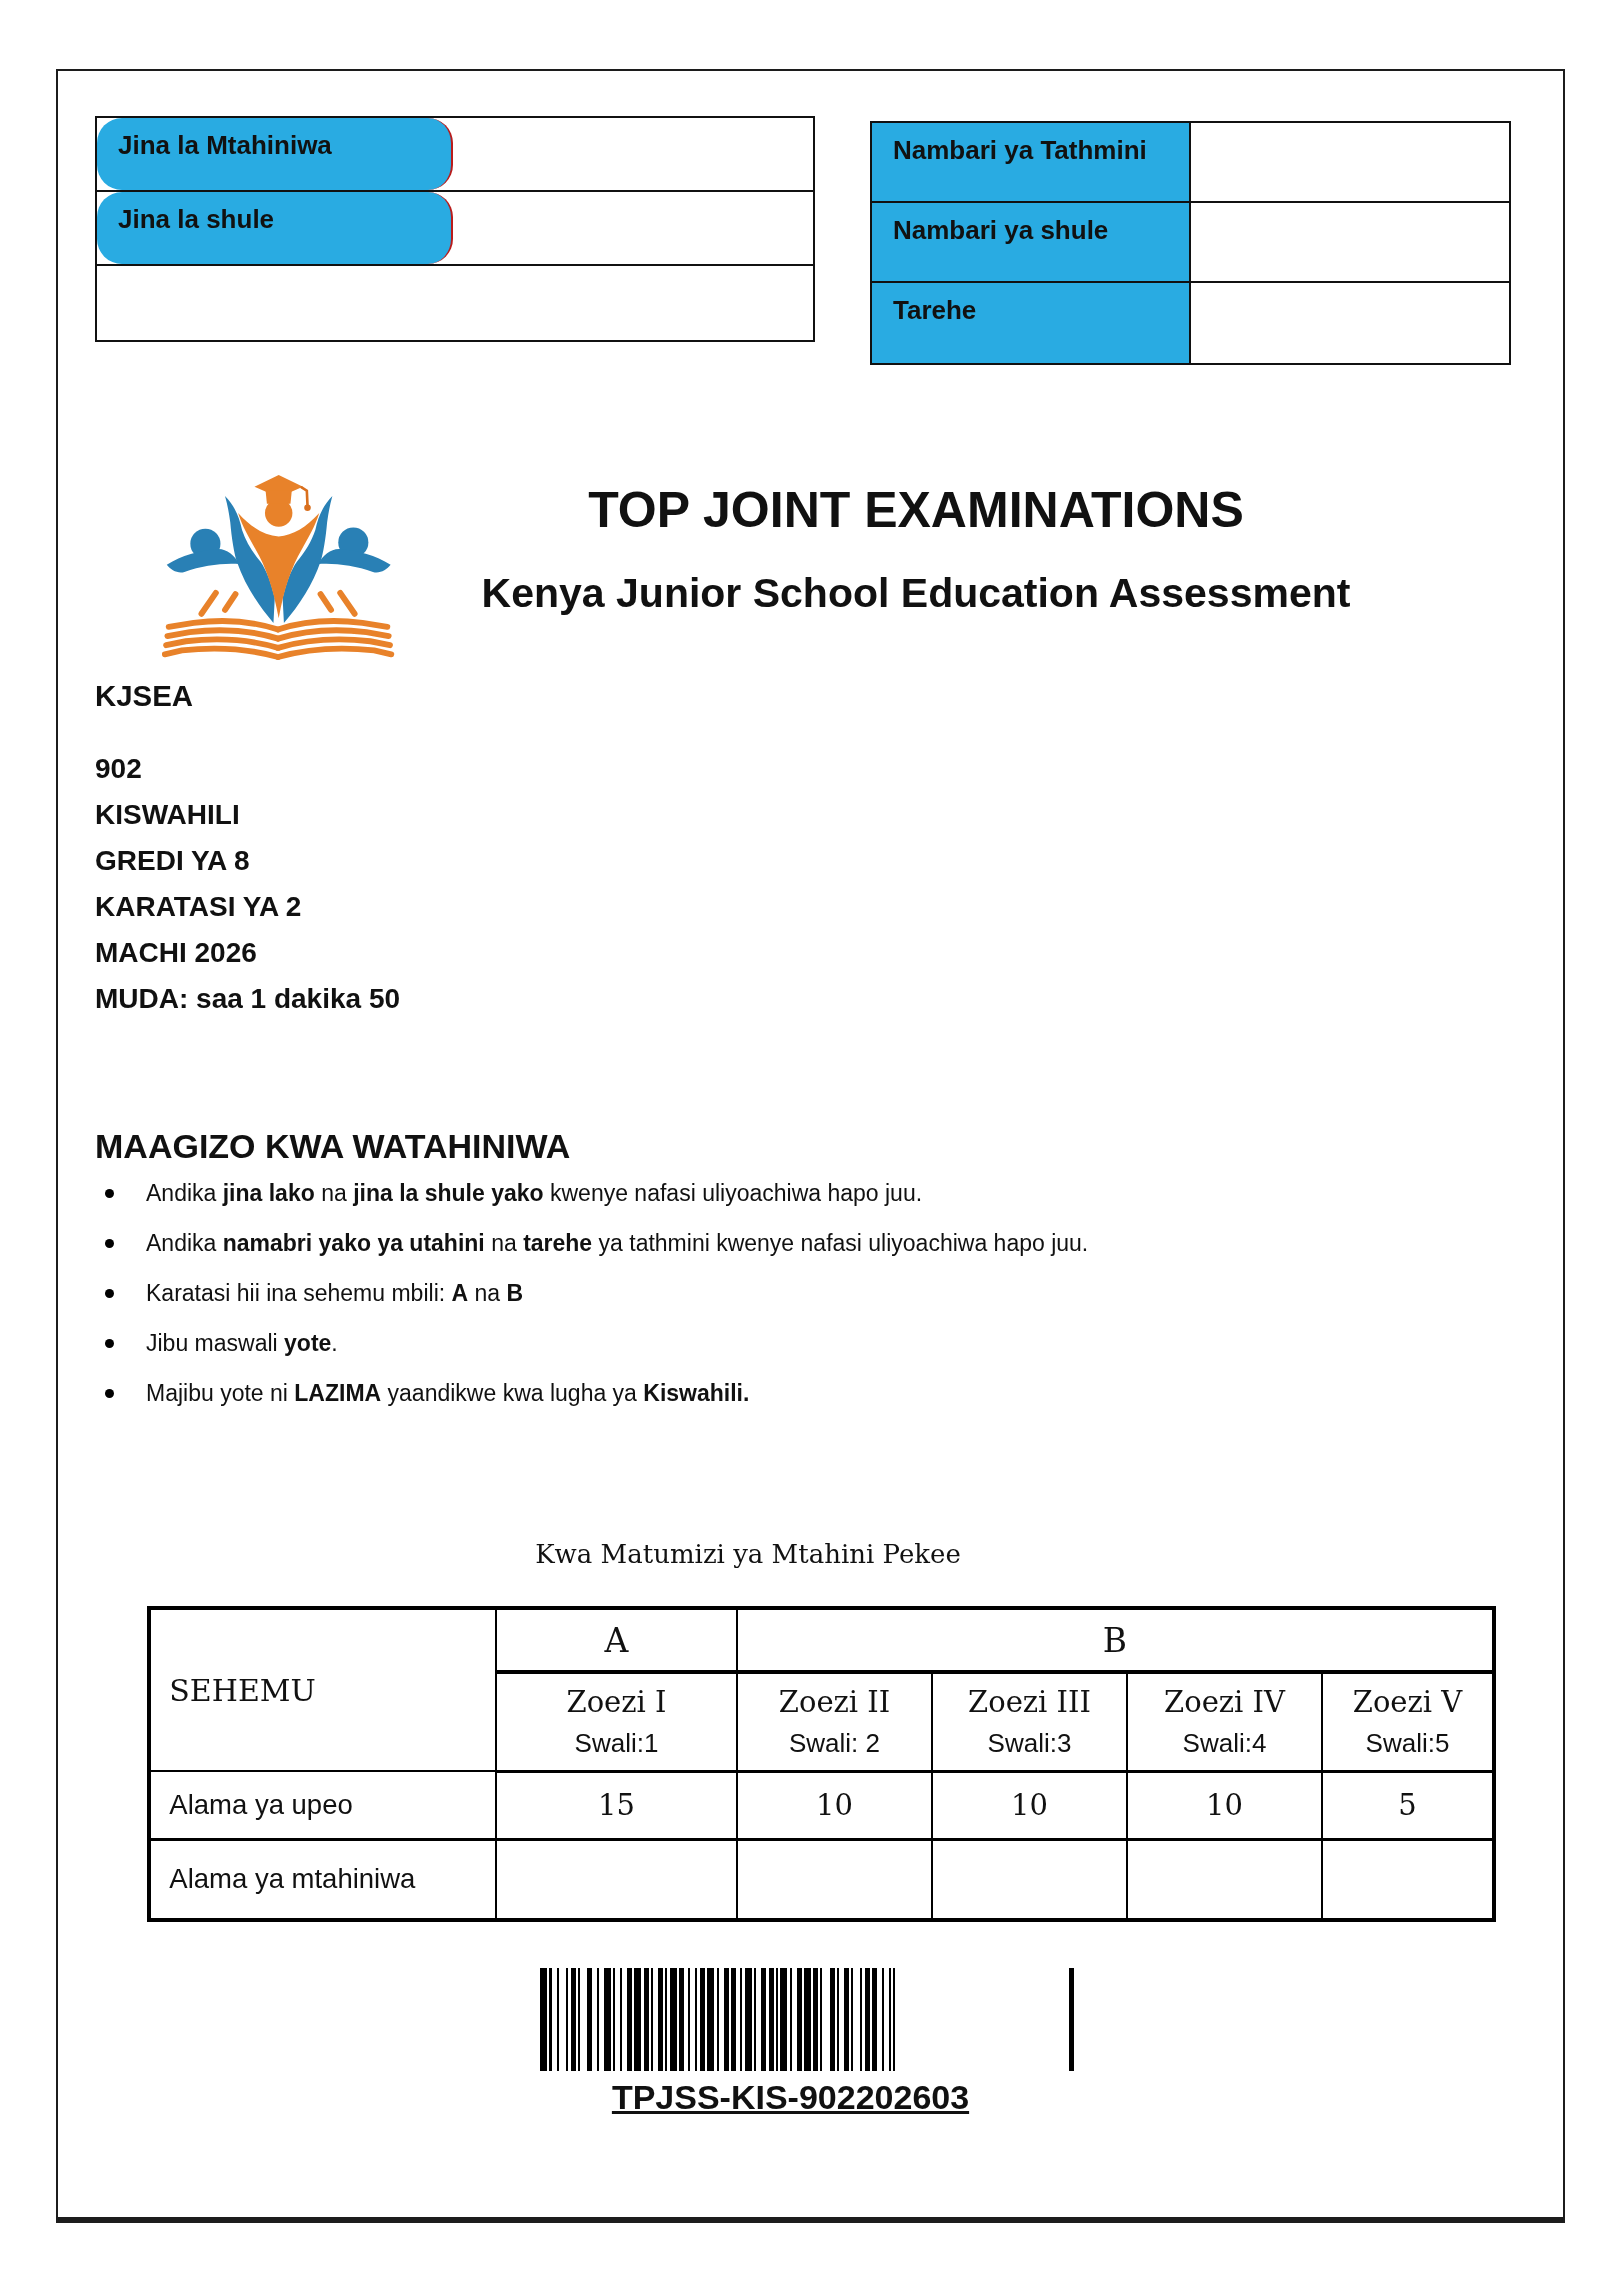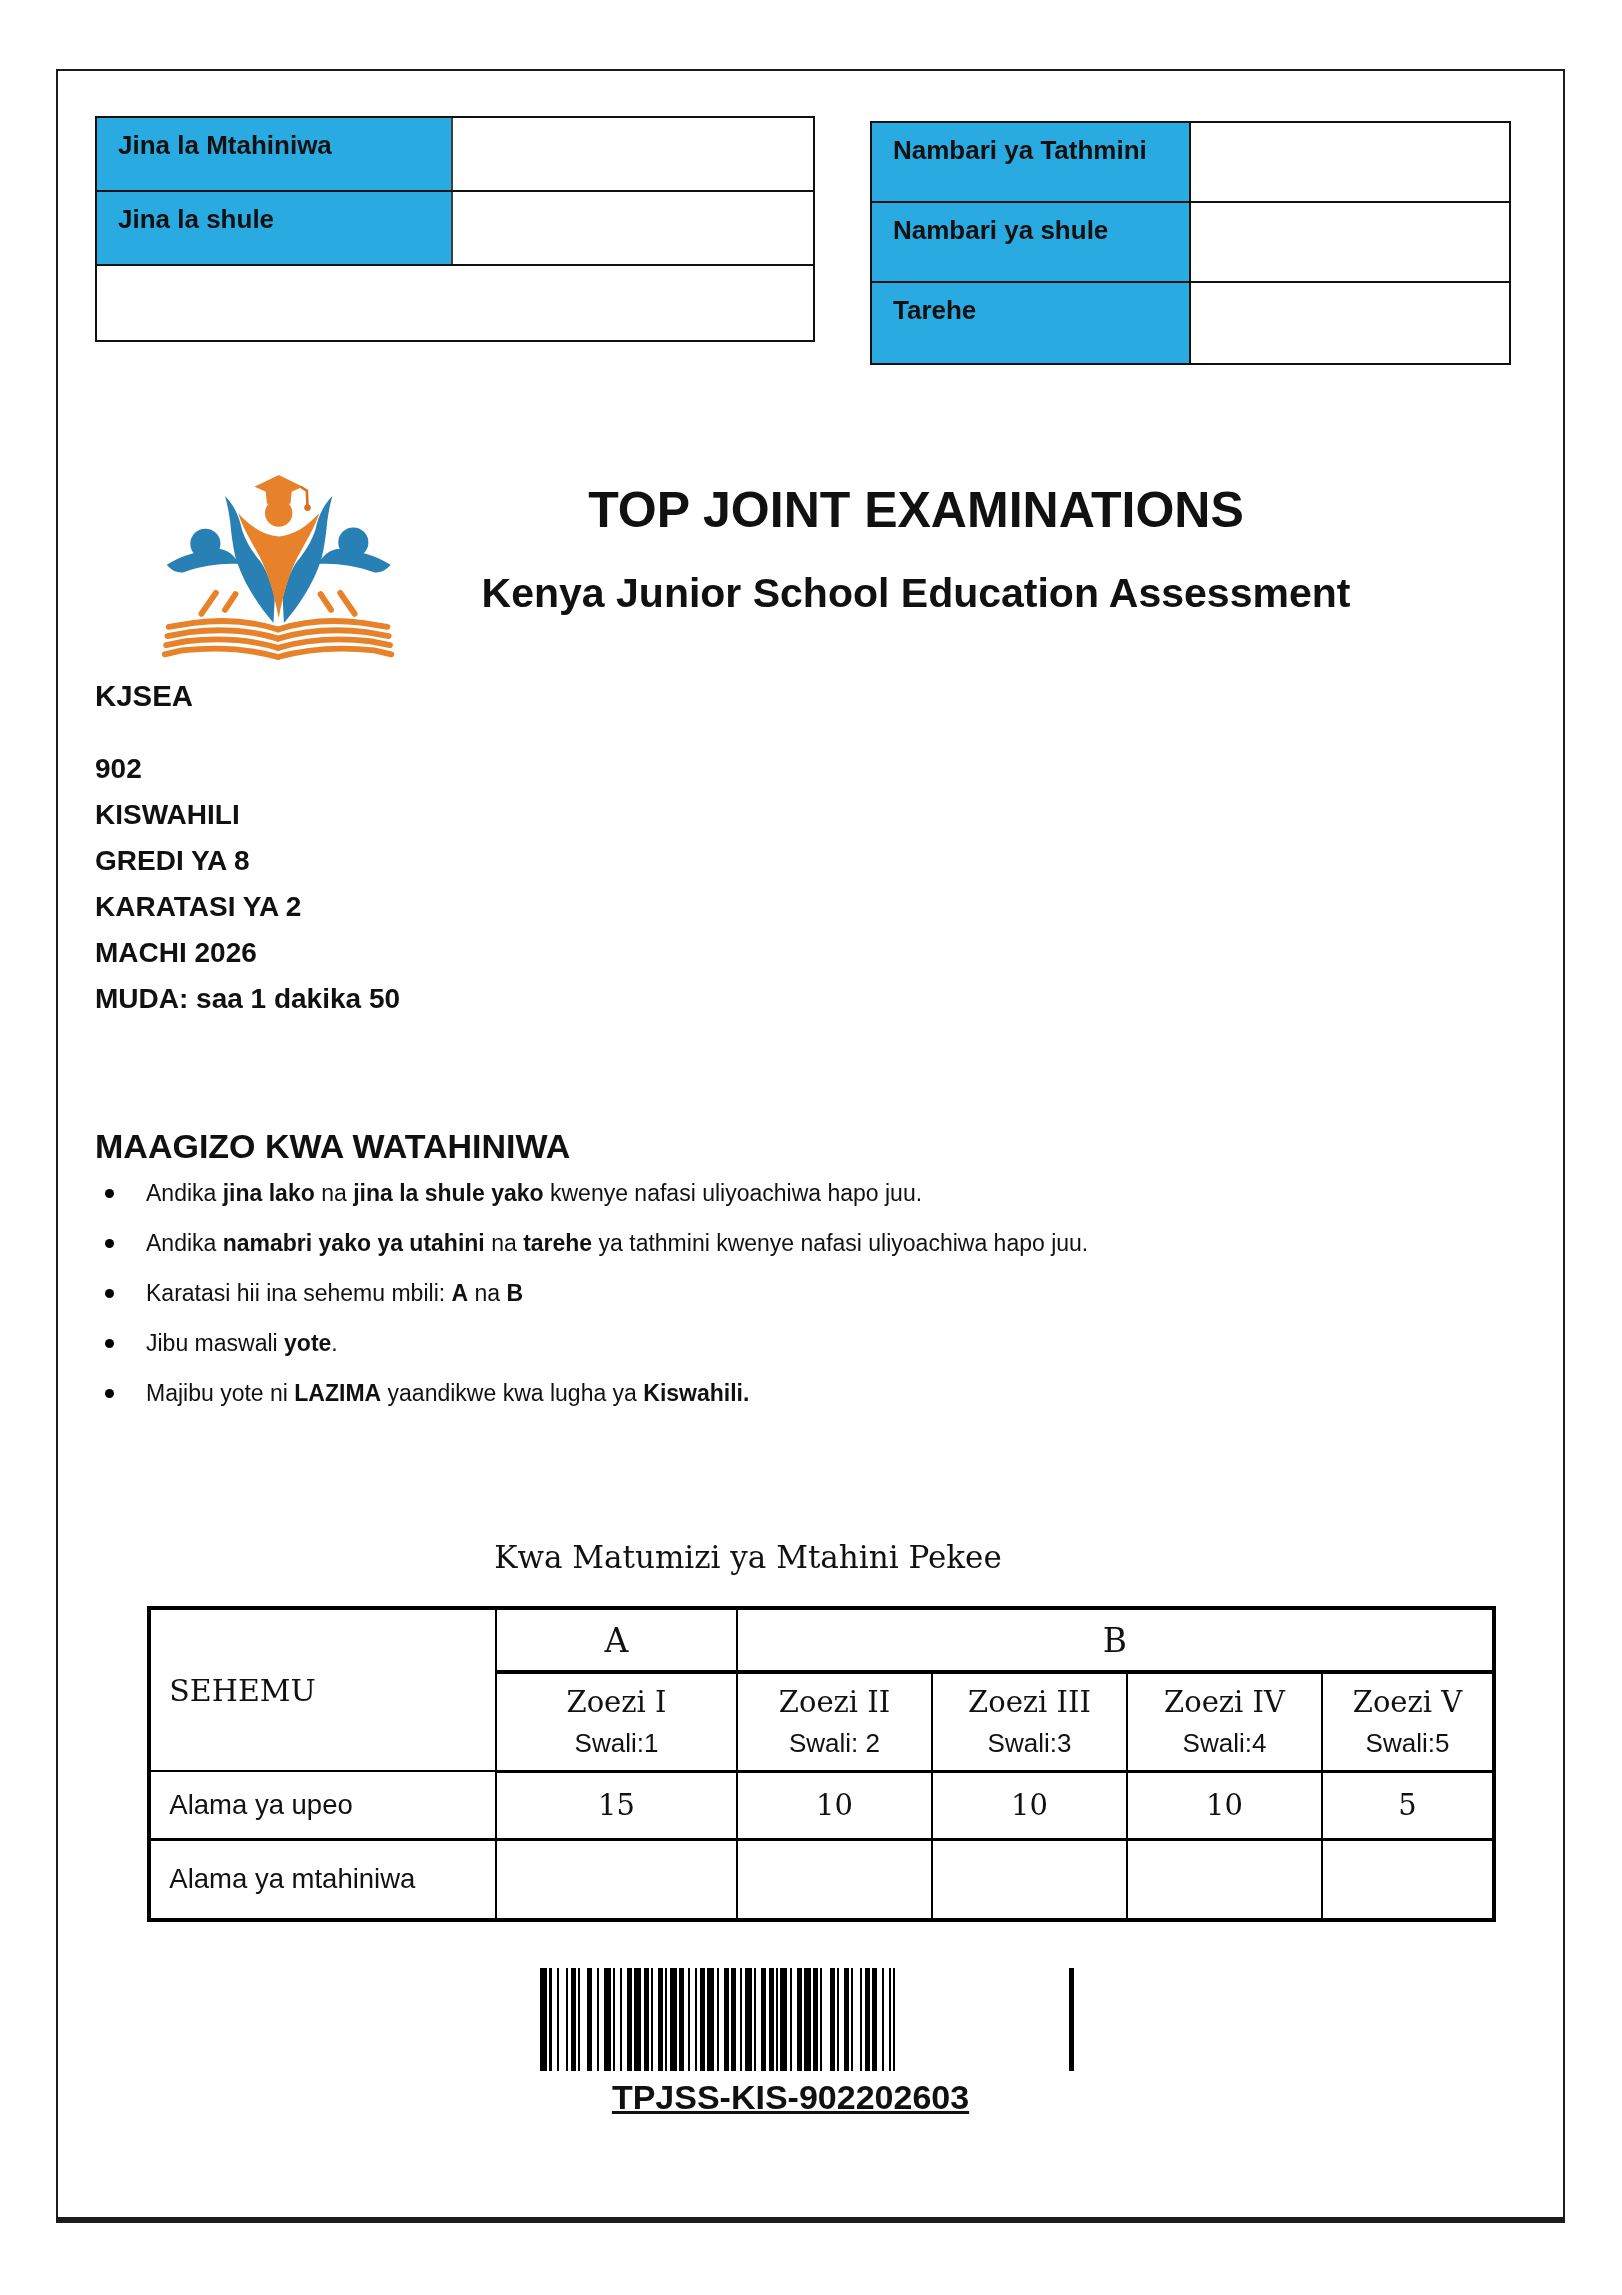--- a/index.html
+++ b/index.html
@@ -10,21 +10,21 @@
            border:2.6px solid #1c1c1c; border-bottom-width:6.5px; background:#fff; }
 
   
   .id-table { position:absolute; border:2px solid #111; }
   .id-row { display:flex; border-bottom:2px solid #111; }
   .id-row:last-child { border-bottom:none; }
   .id-label { background:#29ABE2; font-weight:bold; font-size:26px; padding:11.8px 6.5px 0 21px; }
   .id-value { background:#fff; }
   .cand-table { left:95px; top:116px; width:720px; }
   .cand-table .id-row { height:74px; }
-  .cand-table .id-label { width:357px; border-right:2px solid #404040; }
+  .cand-table .id-label { width:357px; border-right:2px solid #b91c1c;border-radius:25px; }
   .cand-table .id-value { width:361px; }
   .assess-table { left:870px; top:121px; width:641px; }
   .assess-table .id-row { height:80px; }
   .assess-table .id-label { width:319px; border-right:2px solid #111; }
   .assess-table .id-value { width:318px; }
 
   
   .logo { position:absolute; left:162px; top:458px; width:236px; height:216px; }
 
   
@@ -38,21 +38,21 @@
   .exam-info div { font-size:28px; font-weight:bold; height:46px; }
 
   
   .instr-heading { position:absolute; left:95px; top:1127px; font-size:34px; font-weight:bold; }
   .instructions { position:absolute; left:98px; top:1178px; width:1407px; list-style:none; }
   .instructions li { position:relative; padding-left:48px; margin-bottom:19px; font-size:23px; line-height:31px; }
   .instructions li::before { content:""; position:absolute; left:6.5px; top:10.5px; width:9.8px; height:9.8px; border-radius:50%; background:#000; }
 
   
   .display-font { font-family:"DejaVu Serif", serif; font-weight:normal; }
-  .marker-title { position:absolute; left:56px; top:1539px; width:1384px; text-align:center; font-size:31px; }
+  .marker-title { position:absolute; left:56px; top:1539px; width:1384px; text-align:center; font-size:26px; }
 
   table.marks { position:absolute; left:147px; top:1606px; border-collapse:collapse; table-layout:fixed; }
   table.marks td, table.marks th { border:2.6px solid #000; padding:0; text-align:center; vertical-align:middle; }
   table.marks { border:4.6px solid #000; }
   table.marks .hrow1 td { border-bottom:4.6px solid #000; }
   table.marks .hrow2 td { border-bottom:3.9px solid #000; }
   table.marks .urow td { border-bottom:3.9px solid #000; }
   th.corner { text-align:left !important; padding-left:18.3px !important; font-size:30px; }
   .sec-cell { font-size:33px; }
   .zoezi-name { font-size:29px; }

